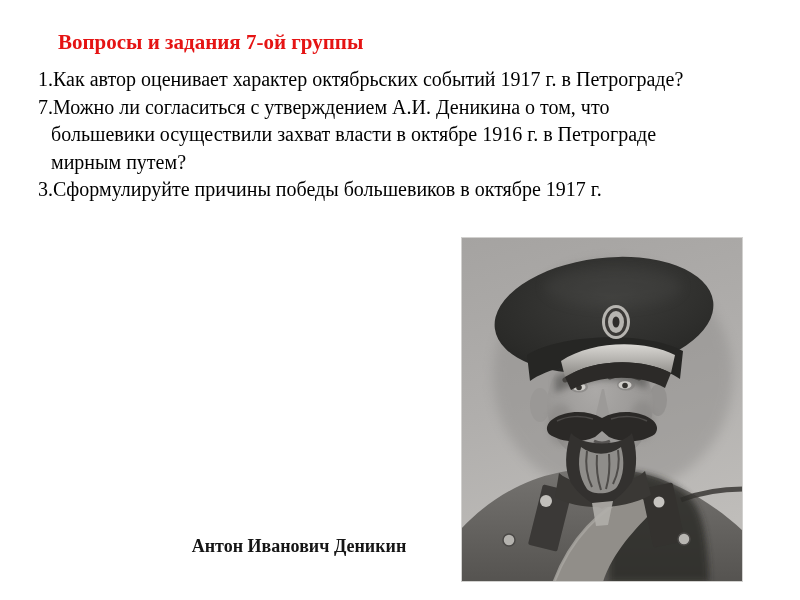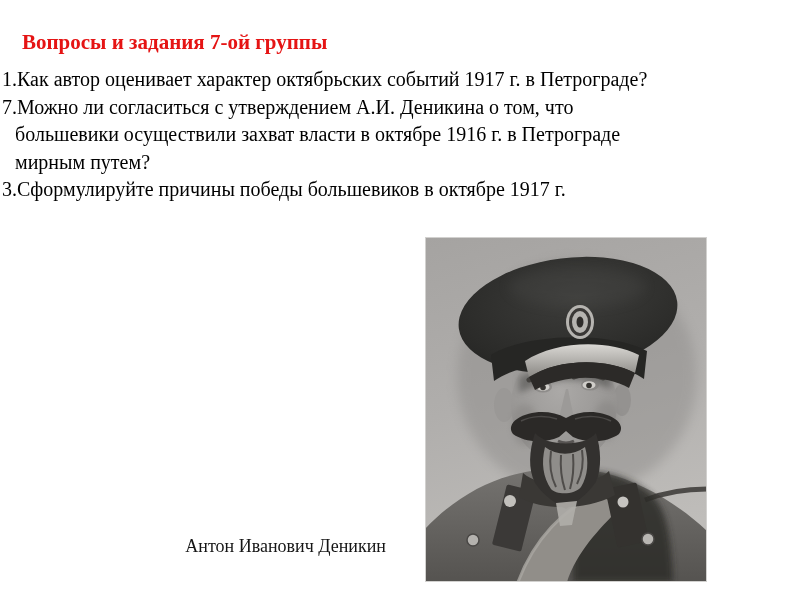--- a/index.html
+++ b/index.html
@@ -3,21 +3,21 @@
 <meta charset="utf-8">
 <style>
   html, body { margin: 0; padding: 0; }
   body {
     width: 800px; height: 600px;
     background: #ffffff;
     font-family: "Liberation Serif", "DejaVu Serif", serif;
     position: relative;
     overflow: hidden;
   }
-  .slide { position: absolute; inset: 0; }
+  .slide { position: absolute; inset: 0; margin-left: 36px; }
 
   .title {
     position: absolute;
     left: 22px; top: 15px;
     font-size: 21px;
     line-height: 26px;
     font-weight: 700;
     color: #e51414;
     white-space: nowrap;
   }
@@ -38,24 +38,24 @@
     position: absolute;
     left: 425px; top: 237px;
     width: 282px; height: 345px;
   }
   .photo svg { display: block; width: 282px; height: 345px; }
 
   .caption {
     position: absolute;
     left: 140px; top: 534px;
     width: 246px;
-    text-align: right;
+    text-align: center;
     font-size: 18px;
     line-height: 24px;
-    font-weight: 400;
+    font-weight: 700;
     color: #151515;
     white-space: nowrap;
   }
 </style>
 </head>
 <body>
 
 <div class="slide">
 
   <h1 class="title">Вопросы и задания 7-ой группы</h1>

